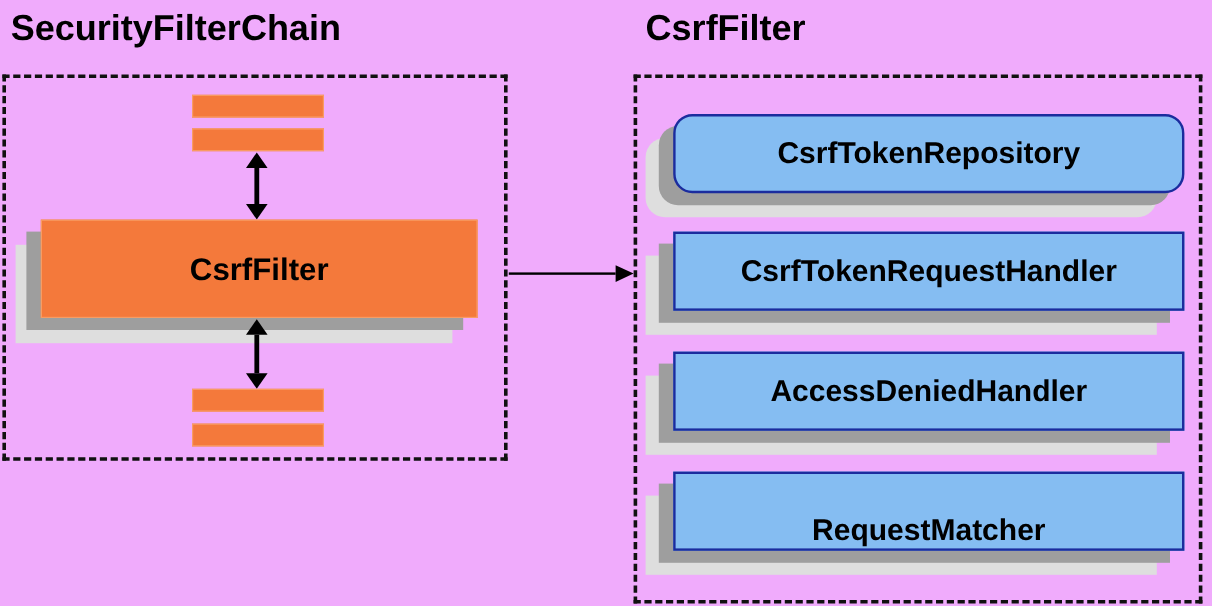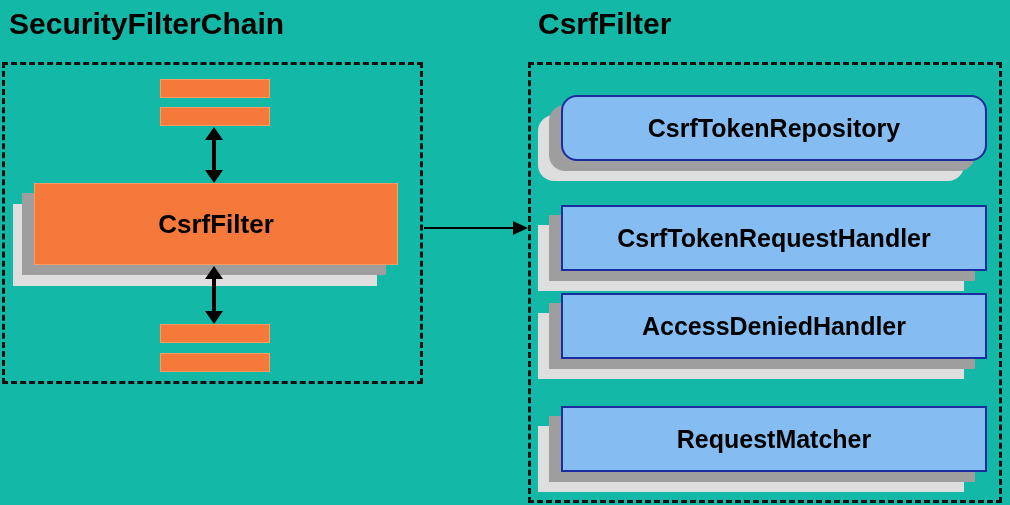--- a/index.html
+++ b/index.html
@@ -5,21 +5,21 @@
   html, body {
     margin: 0;
     padding: 0;
     background: #ffffff;
     font-family: "Liberation Sans", sans-serif;
   }
   .canvas {
     position: relative;
     width: 1010px;
     height: 505px;
-    background: #14b8a6;
+    background: #f0abfc;
     overflow: hidden;
   }
   .title {
     position: absolute;
     font-weight: bold;
     font-size: 30px;
     color: #000000;
     white-space: nowrap;
     line-height: 1;
   }
@@ -77,23 +77,23 @@
     display: flex;
     align-items: center;
     justify-content: center;
   }
   .blue-box .label {
     font-weight: bold;
     font-size: 25px;
     color: #000000;
   }
   .bb1 { top: 95px; border-radius: 16px;  }
-  .bb2 { top: 205px; justify-content: center; }
+  .bb2 { top: 193px; justify-content: center; }
   .bb3 { top: 293px; justify-content: center; }
-  .bb4 { top: 406px; }
+  .bb4 { top: 393px; align-items: flex-end; }
 
   
   .varrow {
     position: absolute;
     width: 18px;
     display: flex;
     flex-direction: column;
     align-items: center;
   }
   .va1 { left: 205px; top: 127px; height: 56px; }

